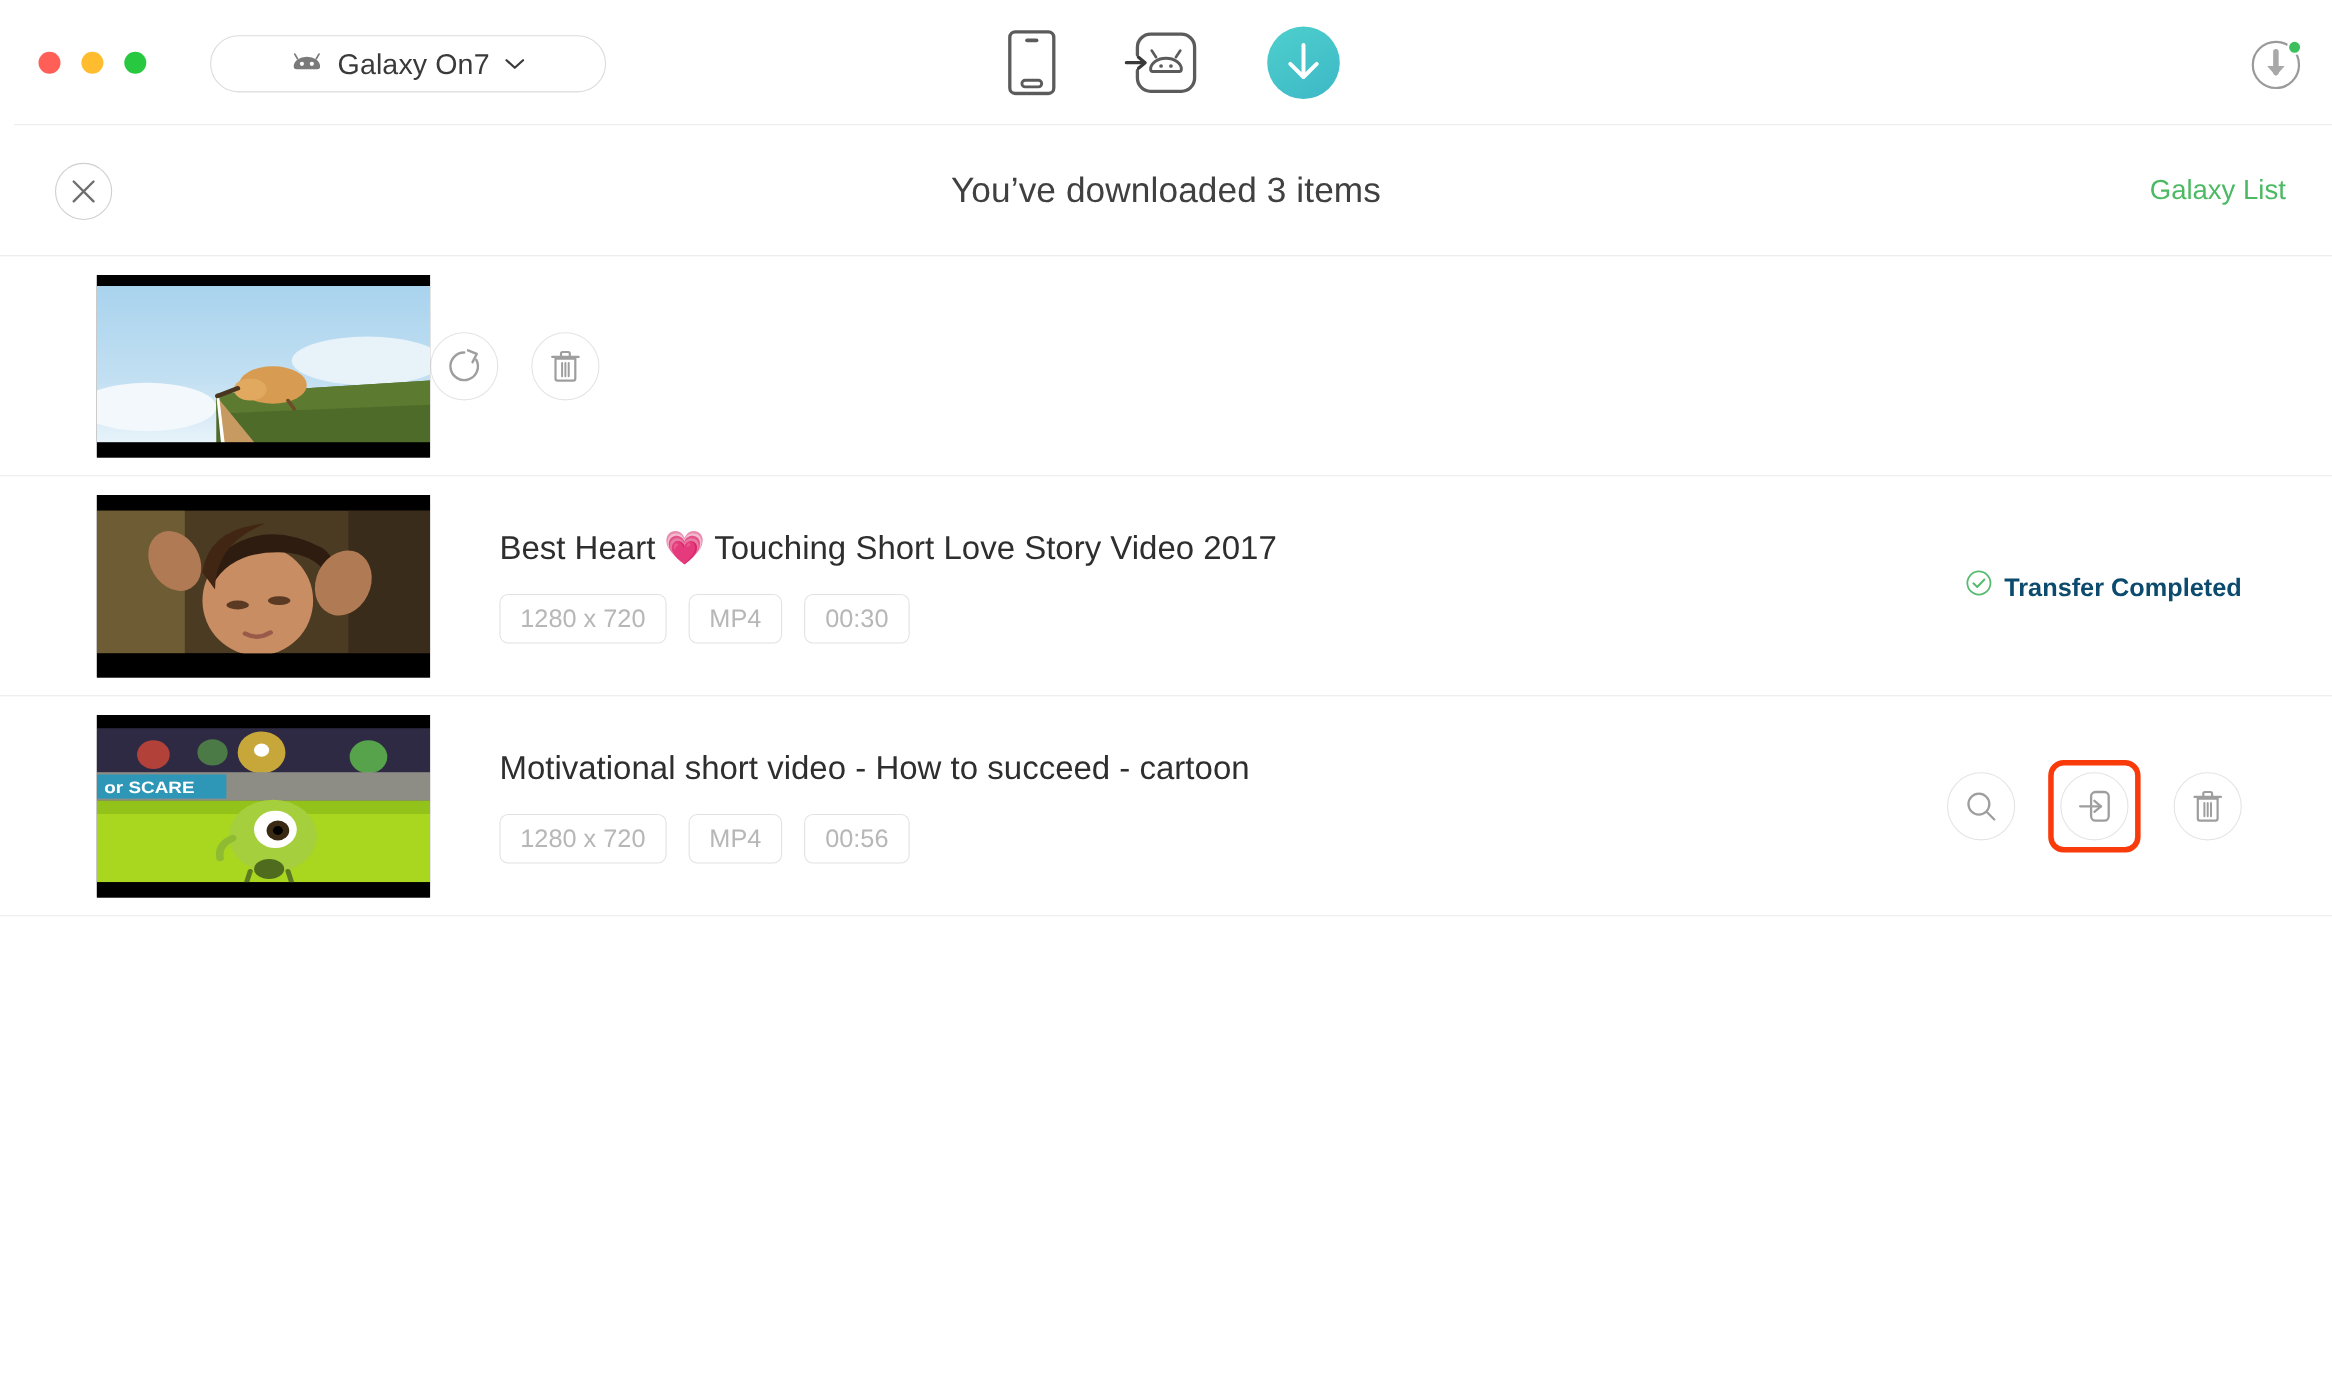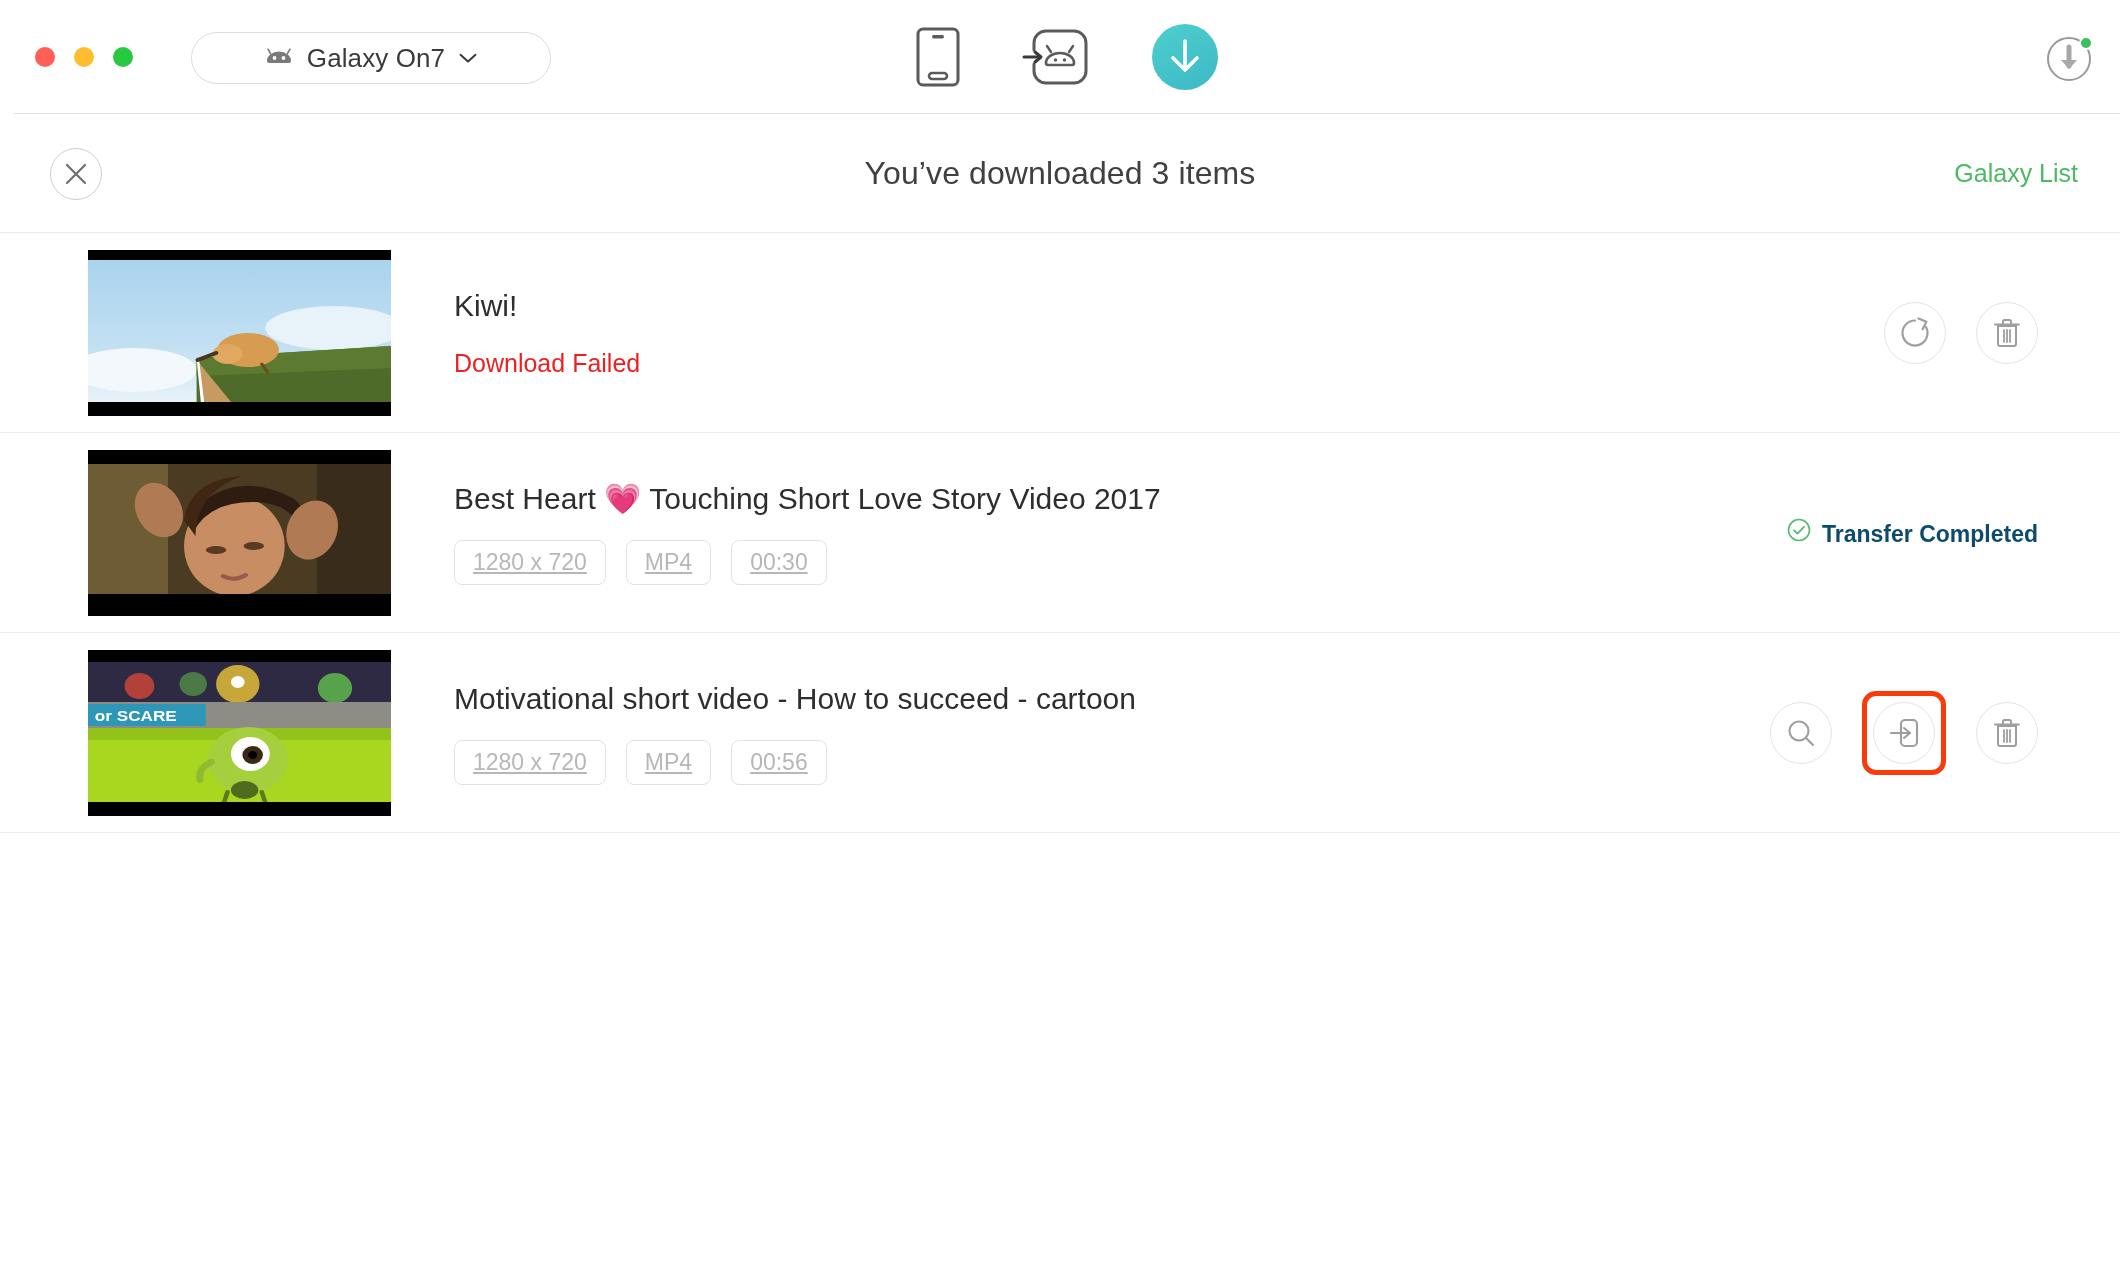--- a/index.html
+++ b/index.html
@@ -153,21 +153,20 @@
   }
   .chip {
     border: 1px solid #e2e2e2;
     border-radius: 8px;
     height: 45px;
     padding: 0 18px;
     display: flex; align-items: center;
     font-size: 23px;
     color: #b7b7b7;
     background: #fff;
-    text-decoration: underline;
   }
 
   .row-actions {
     flex: none;
     display: flex; align-items: center;
     gap: 30px;
     margin-right: 82px;
   }
   .icon-btn {
     width: 62px; height: 62px;
@@ -293,24 +292,20 @@
         <path d="M95 108 L265 96 L265 118 L95 126 Z" fill="#5c7b31"></path>
         <path d="M95 110 L100 156 L128 156 Z" fill="#c79a62"></path>
         <path d="M95 108 L99 156 L102 156 L97 108 Z" fill="#ffffff"></path>
         <ellipse cx="140" cy="100" rx="27" ry="17" fill="#d79b52"></ellipse>
         <ellipse cx="122" cy="104" rx="13" ry="10" fill="#e0a95f"></ellipse>
         <path d="M112 103 L96 110" stroke="#4a3520" stroke-width="4" stroke-linecap="round"></path>
         <path d="M152 114 l5 8" stroke="#6d4d28" stroke-width="3" stroke-linecap="round"></path>
         <rect x="0" y="0" width="265" height="10" fill="#000000"></rect>
         <rect x="0" y="152" width="265" height="14" fill="#000000"></rect>
       </svg>
-    </div>
-    <div class="row-body">
-      <div class="row-title">Kiwi!</div>
-      <div class="row-status-failed">Download Failed</div>
     </div>
     <div class="row-actions">
       <div class="icon-btn">
         <svg width="32" height="32" viewBox="0 0 32 32">
           <path d="M16 3.5 a12.5 12.5 0 1 0 11 6.6" fill="none" stroke="#9e9e9e" stroke-width="2.2" stroke-linecap="round"></path>
           <path d="M19.5 1.5 L27.4 4.8 L23.6 12.2" fill="none" stroke="#9e9e9e" stroke-width="2.2" stroke-linecap="round" stroke-linejoin="round"></path>
         </svg>
       </div>
       <div class="icon-btn">
         <svg width="28" height="30" viewBox="0 0 28 30">

